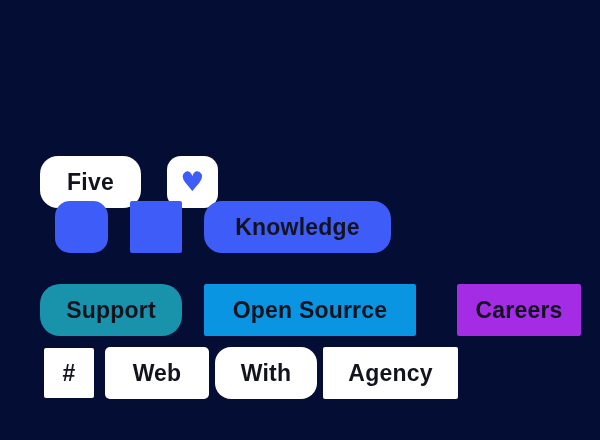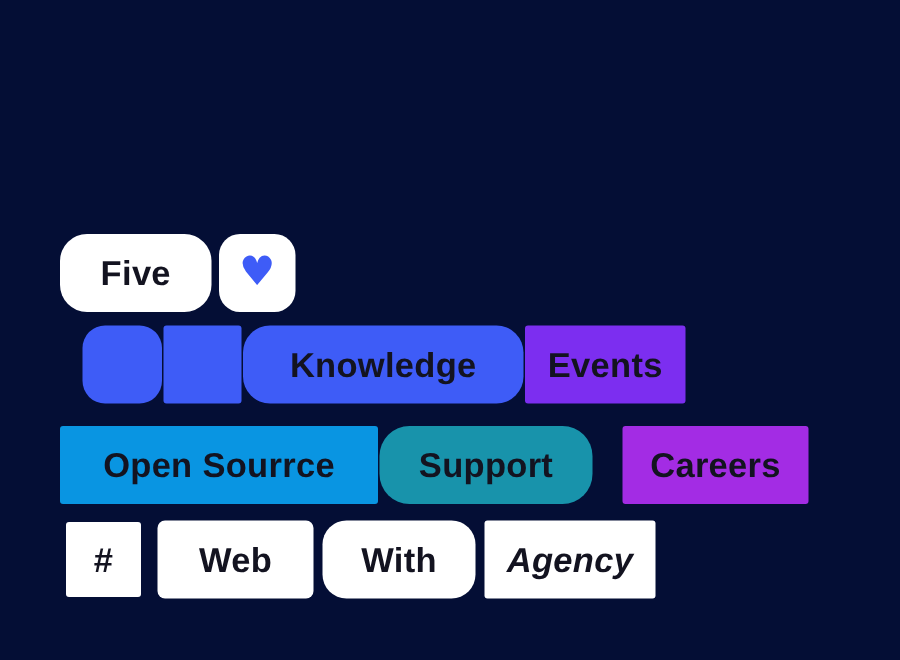--- a/index.html
+++ b/index.html
@@ -3,23 +3,23 @@
 <meta charset="utf-8">
 <style>
   html,body{margin:0;padding:0;}
   .stage{
     position:relative;
     width:600px;height:440px;
     background:var(--bg,#040e35);
     overflow:hidden;
     font-family:"Liberation Sans",sans-serif;
   }
-  .row{position:absolute;display:flex;align-items:center;gap:1px;}
+  .row{position:absolute;display:flex;align-items:center;gap:22px;}
   .row1{left:40px;top:156px;}
-  .row2{left:40px;top:217px;padding-left:15px;}
+  .row2{left:40px;top:201px;padding-left:15px;}
   .row3{left:40px;top:284px;}
   .row4{left:44px;top:347px;gap:6px;}
   .btn{
     height:52px;
     display:flex;align-items:center;justify-content:center;
     box-sizing:border-box;
     font-weight:700;font-size:23px;
     color:var(--text,#131320);
     letter-spacing:.2px;
     white-space:nowrap;
@@ -42,44 +42,43 @@
   .b-knowledge{width:187px;background:var(--royal,#3e5cf7);border-radius:18px;}
   .b-events{width:107px;background:var(--events,#7c2ef0);border-radius:2px;}
   
   .b-open{width:212px;background:var(--azure,#0995e2);border-radius:2px;}
   .b-support{width:142px;background:var(--teal,#1893ab);border-radius:20px;}
   .b-careers{width:124px;background:var(--careers,#a32ce4);border-radius:2px;margin-left:19px;}
   
   .b-hash{width:50px;height:50px;background:var(--white,#fff);border-radius:2px;margin-right:5px;}
   .b-web{width:104px;background:var(--white,#fff);border-radius:5px;}
   .b-with{width:102px;background:var(--white,#fff);border-radius:16px;text-align:right;}
-  .b-agency{width:114px;background:var(--white,#fff);border-radius:2px;font-style:italic;}
+  .b-agency{width:135px;background:var(--white,#fff);border-radius:2px;}
 </style>
 </head>
 <body>
 
 <div class="stage">
 
   <div class="row row1">
     <button class="btn b-five">Five</button>
     <button class="btn b-heart">
       <span class="heart-glyph">♥</span>
     </button>
   </div>
 
   <div class="row row2">
     <div class="btn b-tile-rounded"></div>
     <div class="btn b-tile-square"></div>
     <button class="btn b-knowledge">Knowledge</button>
-    <button class="btn b-events">Events</button>
   </div>
 
   <div class="row row3">
+    <button class="btn b-support">Support</button>
     <button class="btn b-open">Open Sourrce</button>
-    <button class="btn b-support">Support</button>
     <button class="btn b-careers">Careers</button>
   </div>
 
   <div class="row row4">
     <button class="btn b-hash">#</button>
     <button class="btn b-web">Web</button>
     <button class="btn b-with">With</button>
     <button class="btn b-agency">Agency</button>
   </div>
 

